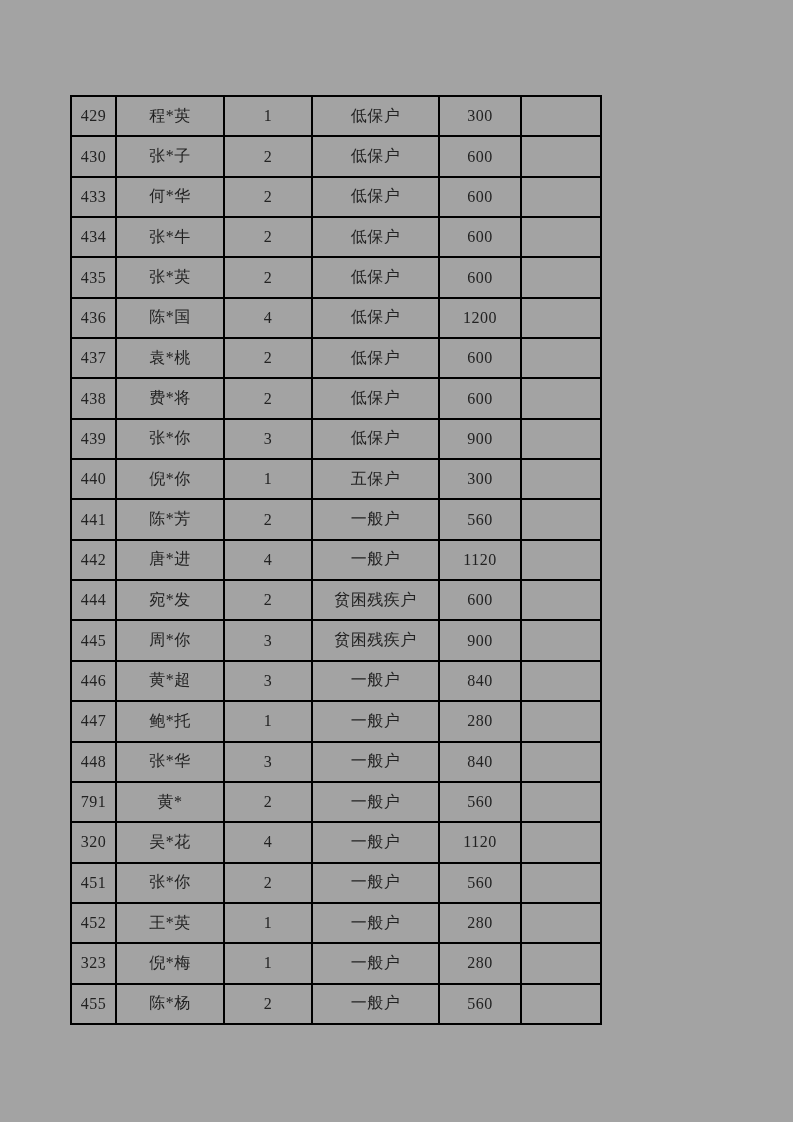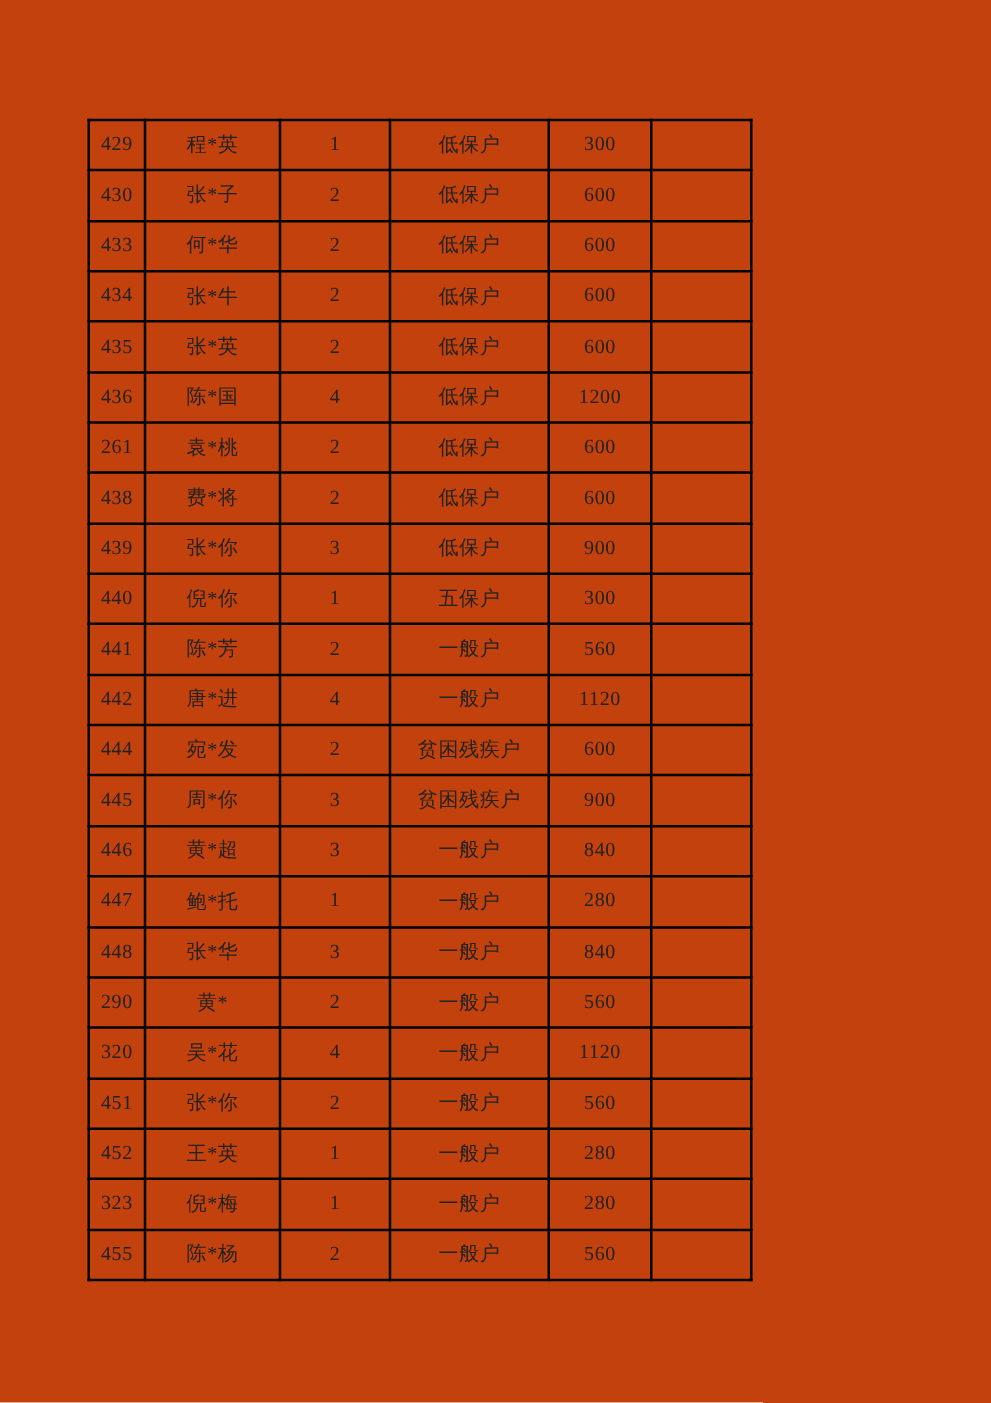--- a/index.html
+++ b/index.html
@@ -8,21 +8,21 @@
     width: 793px;
     height: 1122px;
     position: relative;
     font-family: "Liberation Serif", "DejaVu Serif", serif;
   }
   .sheet {
     position: absolute;
     left: 0; top: 0;
     width: 793px;
     height: 1122px;
-    background: #c2410c;
+    background: #a3a3a3;
     overflow: hidden;
   }
   table.roster {
     position: absolute;
     left: 70px;
     top: 95px;
     width: 530px;
     height: 930px;
     border-collapse: collapse;
     table-layout: fixed;
@@ -101,21 +101,21 @@
   </tr>
         <tr>
     <td>436</td>
     <td>陈*国</td>
     <td>4</td>
     <td>低保户</td>
     <td>1200</td>
     <td></td>
   </tr>
         <tr>
-    <td>261</td>
+    <td>437</td>
     <td>袁*桃</td>
     <td>2</td>
     <td>低保户</td>
     <td>600</td>
     <td></td>
   </tr>
         <tr>
     <td>438</td>
     <td>费*将</td>
     <td>2</td>
@@ -189,21 +189,21 @@
   </tr>
         <tr>
     <td>448</td>
     <td>张*华</td>
     <td>3</td>
     <td>一般户</td>
     <td>840</td>
     <td></td>
   </tr>
         <tr>
-    <td>290</td>
+    <td>791</td>
     <td>黄*</td>
     <td>2</td>
     <td>一般户</td>
     <td>560</td>
     <td></td>
   </tr>
         <tr>
     <td>320</td>
     <td>吴*花</td>
     <td>4</td>

